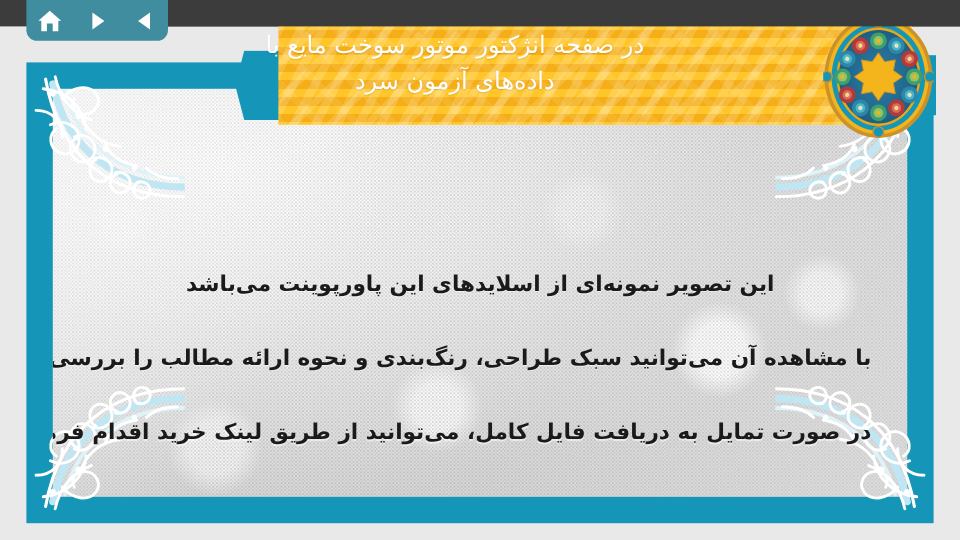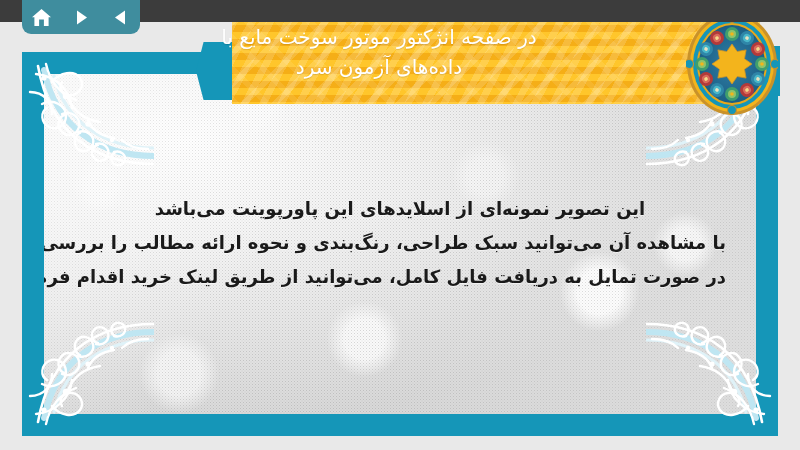--- a/index.html
+++ b/index.html
@@ -139,21 +139,21 @@
     position:absolute;left:30px;right:30px;top:118px;
     text-align:center;
     direction:rtl;
     color:#1a1a1a;
     font-size:18px;
     line-height:34px;
     font-weight:700;
     z-index:20;
     text-shadow:0 1px 0 rgba(255,255,255,.5);
   }
-  #bodytext .ln{display:block;white-space:nowrap;}
+  #bodytext .ln{display:block;white-space:nowrap;margin-top:28px;}
 </style>
 </head>
 <body>
 
 <div id="stage">
 
   <div id="slide">
 
     <div id="frame">
 

